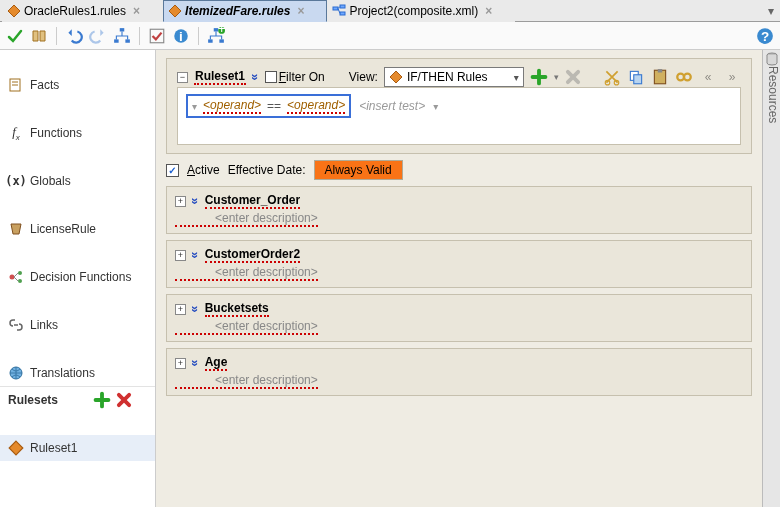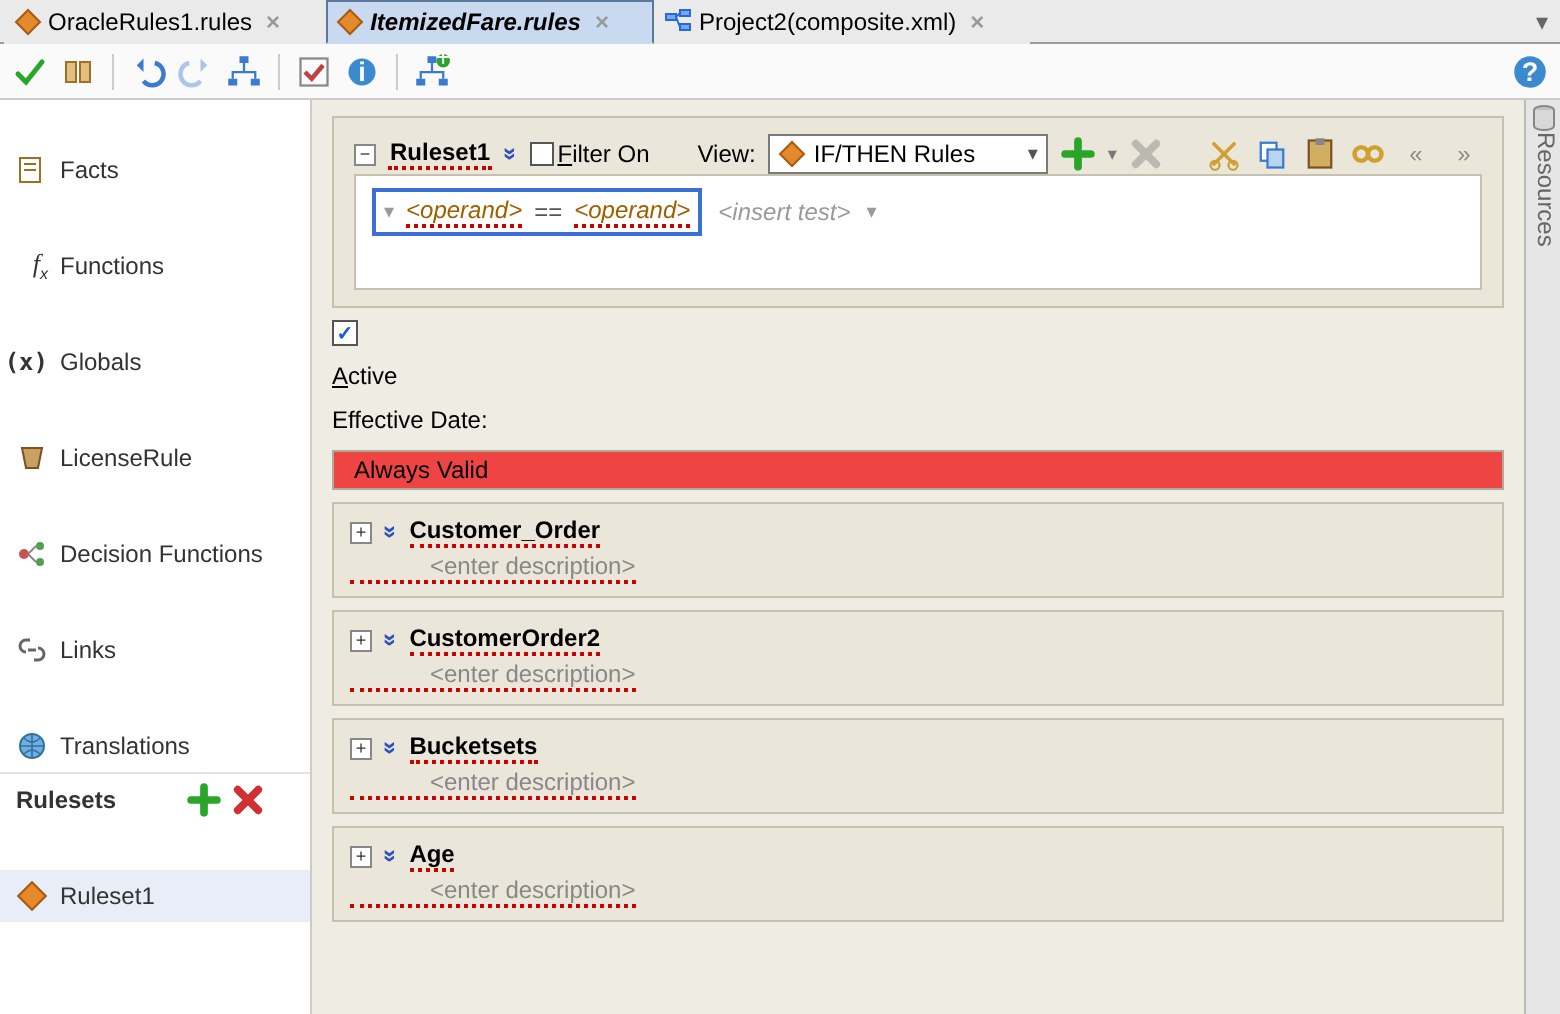--- a/index.html
+++ b/index.html
@@ -17,21 +17,21 @@
   .tab-misc { padding: 0 6px; color:#666; }
   
   .toolbar { display:flex; align-items:center; gap:6px; padding:3px 6px; border-bottom:1px solid #ccc; background:#fafafa; height:28px; }
   .toolbar .sep { width:1px; height:18px; background:#ccc; margin:0 2px; }
   .tbtn { width:18px; height:18px; display:inline-flex; align-items:center; justify-content:center; cursor:pointer; }
   .green-check svg, .book svg { width:16px; height:16px; }
   
   .body { display:flex; flex:1; min-height:0; }
   .sidebar { width:156px; background:#fff; border-right:1px solid #ccc; display:flex; flex-direction:column; }
   .side-item { display:flex; align-items:center; gap:6px; padding:5px 8px; cursor:pointer; color:#333;margin-top:22px; }
-  .side-item .ic { width:16px; height:16px; display:inline-flex; align-items:center; justify-content:flex-end; }
+  .side-item .ic { width:16px; height:16px; display:inline-flex; align-items:center; justify-content:center; }
   .rulesets-hdr { display:flex; align-items:center; justify-content:space-between; padding:4px 22px 4px 8px; font-weight:bold; color:#333; border-top:1px solid #e3e3e3; }
   .rulesets-hdr .actions { display:flex; gap:4px; }
   .side-item.selected { background:#e7eef8; }
   
   .main { flex:1; background:#efece3; display:flex; flex-direction:column; padding:8px 10px; gap:6px; overflow:auto; }
   .panel { background:#eae6da; border:1px solid #c6c0ae; padding:8px 10px; }
   .ruleset-head { display:flex; align-items:center; gap:6px; }
   .ruleset-name { border-bottom: 2px dotted #c00; padding:0 1px; font-weight:bold; }
   .view-select { border:1px solid #7a7a7a; background:#fff; height:20px; display:flex; align-items:center; padding:0 16px 0 4px; position:relative; min-width:140px; }
   .view-select::after { content:"▾"; position:absolute; right:4px; color:#555; font-size:10px; }
@@ -40,24 +40,24 @@
   .filter-chk { display:inline-flex; align-items:center; gap:2px; }
   .filter-chk .box { width:12px; height:12px; border:1px solid #555; background:#fff; display:inline-flex; align-items:center; justify-content:center; font-size:9px; color:#2a6ad0; }
   .under { text-decoration: underline; }
   .fq-label { font-size:11px; color:#555; margin-top:10px; margin-bottom:4px; display:flex; justify-content:space-between; align-items:center; }
   .fq-box { background:#fff; border:1px solid #c6c0ae; height:58px; padding:6px 8px; position:relative; }
   .operand-row { display:flex; align-items:center; gap:6px; border:2px solid #3a6fd8; padding:2px 4px; width:fit-content; }
   .operand { color:#a06000; border-bottom:2px dotted #c00; font-style:italic; }
   .eq { color:#555; }
   .insert-test { color:#9a9a9a; font-style:italic; }
   .drop-tri { color:#9a9a9a; font-size:10px; }
-  .active-row { display:flex; gap:8px;flex-direction:column; }
+  .active-row { display:flex; align-items:center; gap:8px; }
   .chk { width:13px; height:13px; border:1px solid #555; background:#fff; display:inline-flex; align-items:center; justify-content:center; }
   .chk.on::after { content:"✓"; color:#1a5fd0; font-size:10px; font-weight:bold; }
-  .eff-btn { background:#ef4444; border:1px solid #b0aa97; padding:2px 10px; cursor:pointer; }
+  .eff-btn { background:#f97316; border:1px solid #b0aa97; padding:2px 10px; cursor:pointer; }
   .desc-label { font-size:11px; color:#333; }
   .desc-box { background:#fff; border:1px solid #c6c0ae; height:44px; position:relative; }
   .desc-box .tools-icon { position:absolute; top:4px; right:4px; }
   .rule-item { background:#eae6da; border:1px solid #c6c0ae; padding:6px 8px; }
   .rule-head { display:flex; align-items:center; gap:6px; }
   .rule-name { font-weight:bold; border-bottom:2px dotted #c00; }
   .rule-desc { color:#888; padding-left:40px; border-bottom:2px dotted #c00; display:inline-block; margin-top:2px; }
   .exp-plus { width:11px; height:11px; border:1px solid #888; background:#fff; display:inline-flex; align-items:center; justify-content:center; font-size:9px; cursor:pointer; color:#333; }
   .chev-dbl { color:#2a50c0; font-size:11px; cursor:pointer; }
   .right-rail { width:18px; background:#e6e6e6; border-left:1px solid #bbb; writing-mode:vertical-rl; text-orientation:mixed; font-size:11px; color:#666; text-align:left; padding-top:16px; position:relative; }

